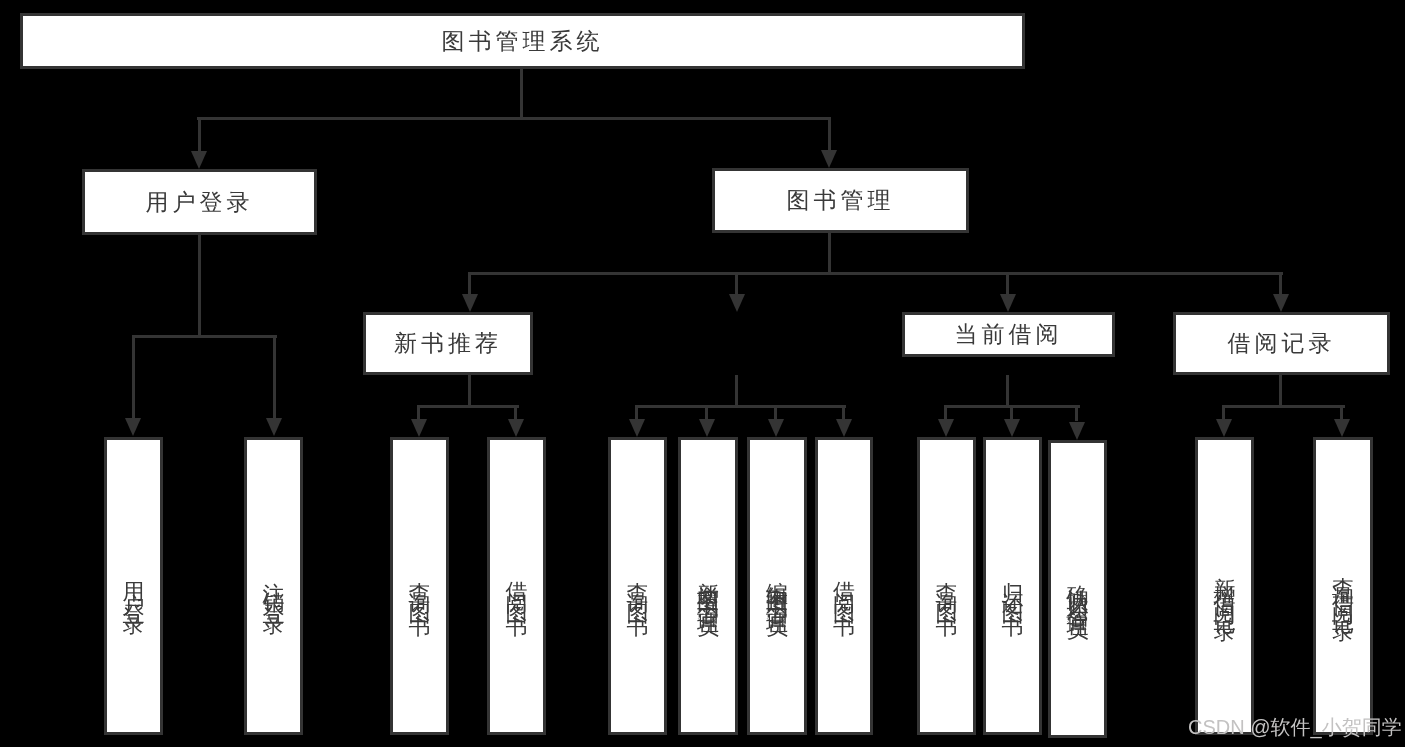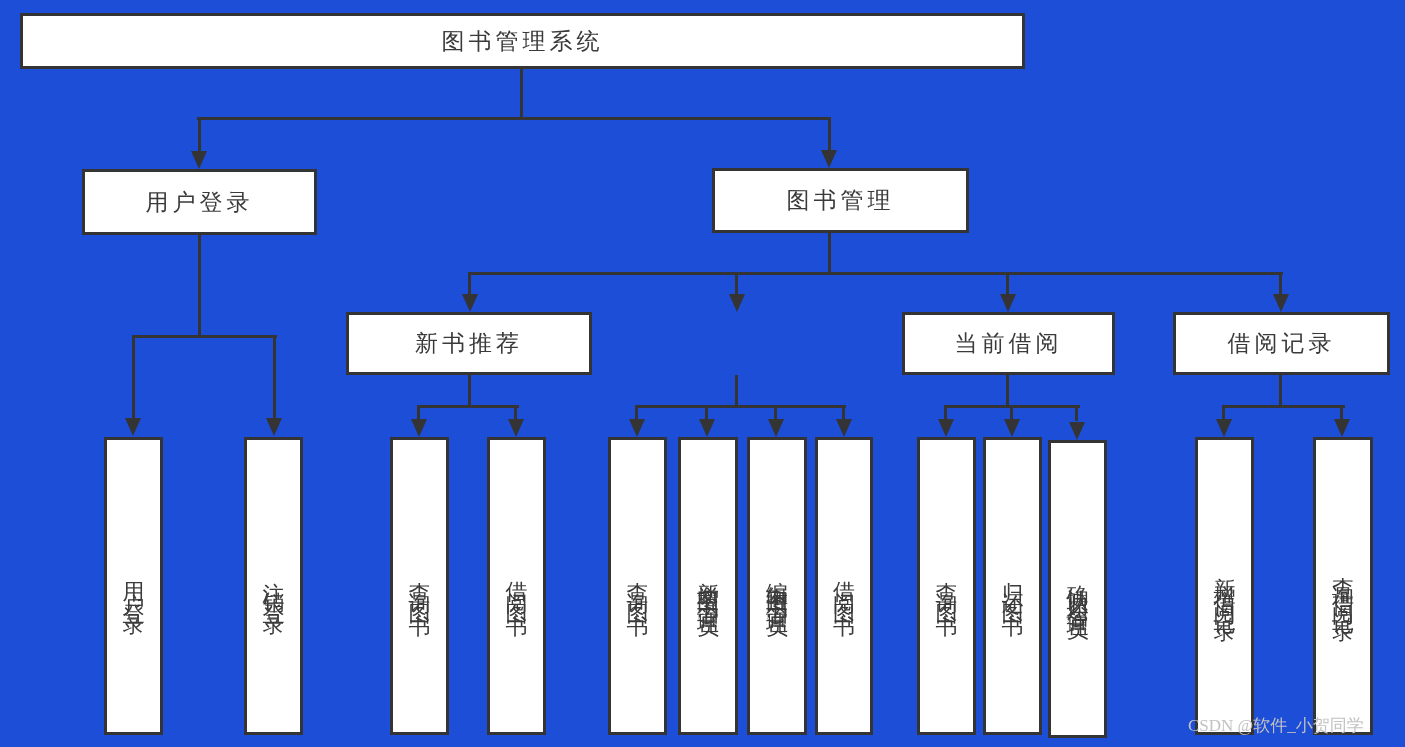--- a/index.html
+++ b/index.html
@@ -1,20 +1,20 @@
 <!DOCTYPE html>
 <html><head>
 <meta charset="utf-8">
 <style>
   html,body{margin:0;padding:0;background:#ffffff;}
   #canvas{
     position:relative;
     width:1405px;height:747px;
-    background:#1d4ed8;
-    font-family:Liberation Serif, serif;
+    background:#000000;
+    font-family:Liberation Sans, sans-serif;
     overflow:hidden;
   }
   .box{
     position:absolute;
     box-sizing:border-box;
     border:3px solid #343434;
     background:#ffffff;
     display:flex;
     align-items:center;
     justify-content:center;
@@ -39,21 +39,21 @@
   .arrow{
     position:absolute;
     width:0;height:0;
     border-left:8px solid transparent;
     border-right:8px solid transparent;
     border-top:18px solid #343434;
   }
   .watermark{
     position:absolute;
     left:1188px;top:714px;
-    font-size:17px;
+    font-size:20px;
     color:#c3c2c2;
     white-space:nowrap;
     z-index:5;
   }
 </style>
 </head>
 <body>
 
 <div id="canvas">
 
@@ -86,24 +86,24 @@
   <div class="line" style="left:468px;top:272px;width:815px;height:3px"></div>
   <div class="line" style="left:468px;top:272px;width:3px;height:24px"></div>
   <div class="arrow" style="left:462px;top:294px"></div>
   <div class="line" style="left:735px;top:272px;width:3px;height:24px"></div>
   <div class="arrow" style="left:729px;top:294px"></div>
   <div class="line" style="left:1006px;top:272px;width:3px;height:24px"></div>
   <div class="arrow" style="left:1000px;top:294px"></div>
   <div class="line" style="left:1279px;top:272px;width:3px;height:24px"></div>
   <div class="arrow" style="left:1273px;top:294px"></div>
 
-  <div class="box" style="left:346px;top:312px;width:246px;height:63px">
+  <div class="box" style="left:363px;top:312px;width:170px;height:63px">
     <span class="hlabel">新书推荐</span>
   </div>
-  <div class="box" style="left:902px;top:312px;width:213px;height:63px">
+  <div class="box" style="left:902px;top:312px;width:213px;height:45px">
     <span class="hlabel">当前借阅</span>
   </div>
   <div class="box" style="left:1173px;top:312px;width:217px;height:63px">
     <span class="hlabel">借阅记录</span>
   </div>
 
   <div class="line" style="left:468px;top:375px;width:3px;height:32px"></div>
   <div class="line" style="left:417px;top:405px;width:102px;height:3px"></div>
   <div class="line" style="left:417px;top:405px;width:3px;height:16px"></div>
   <div class="arrow" style="left:411px;top:419px"></div>

